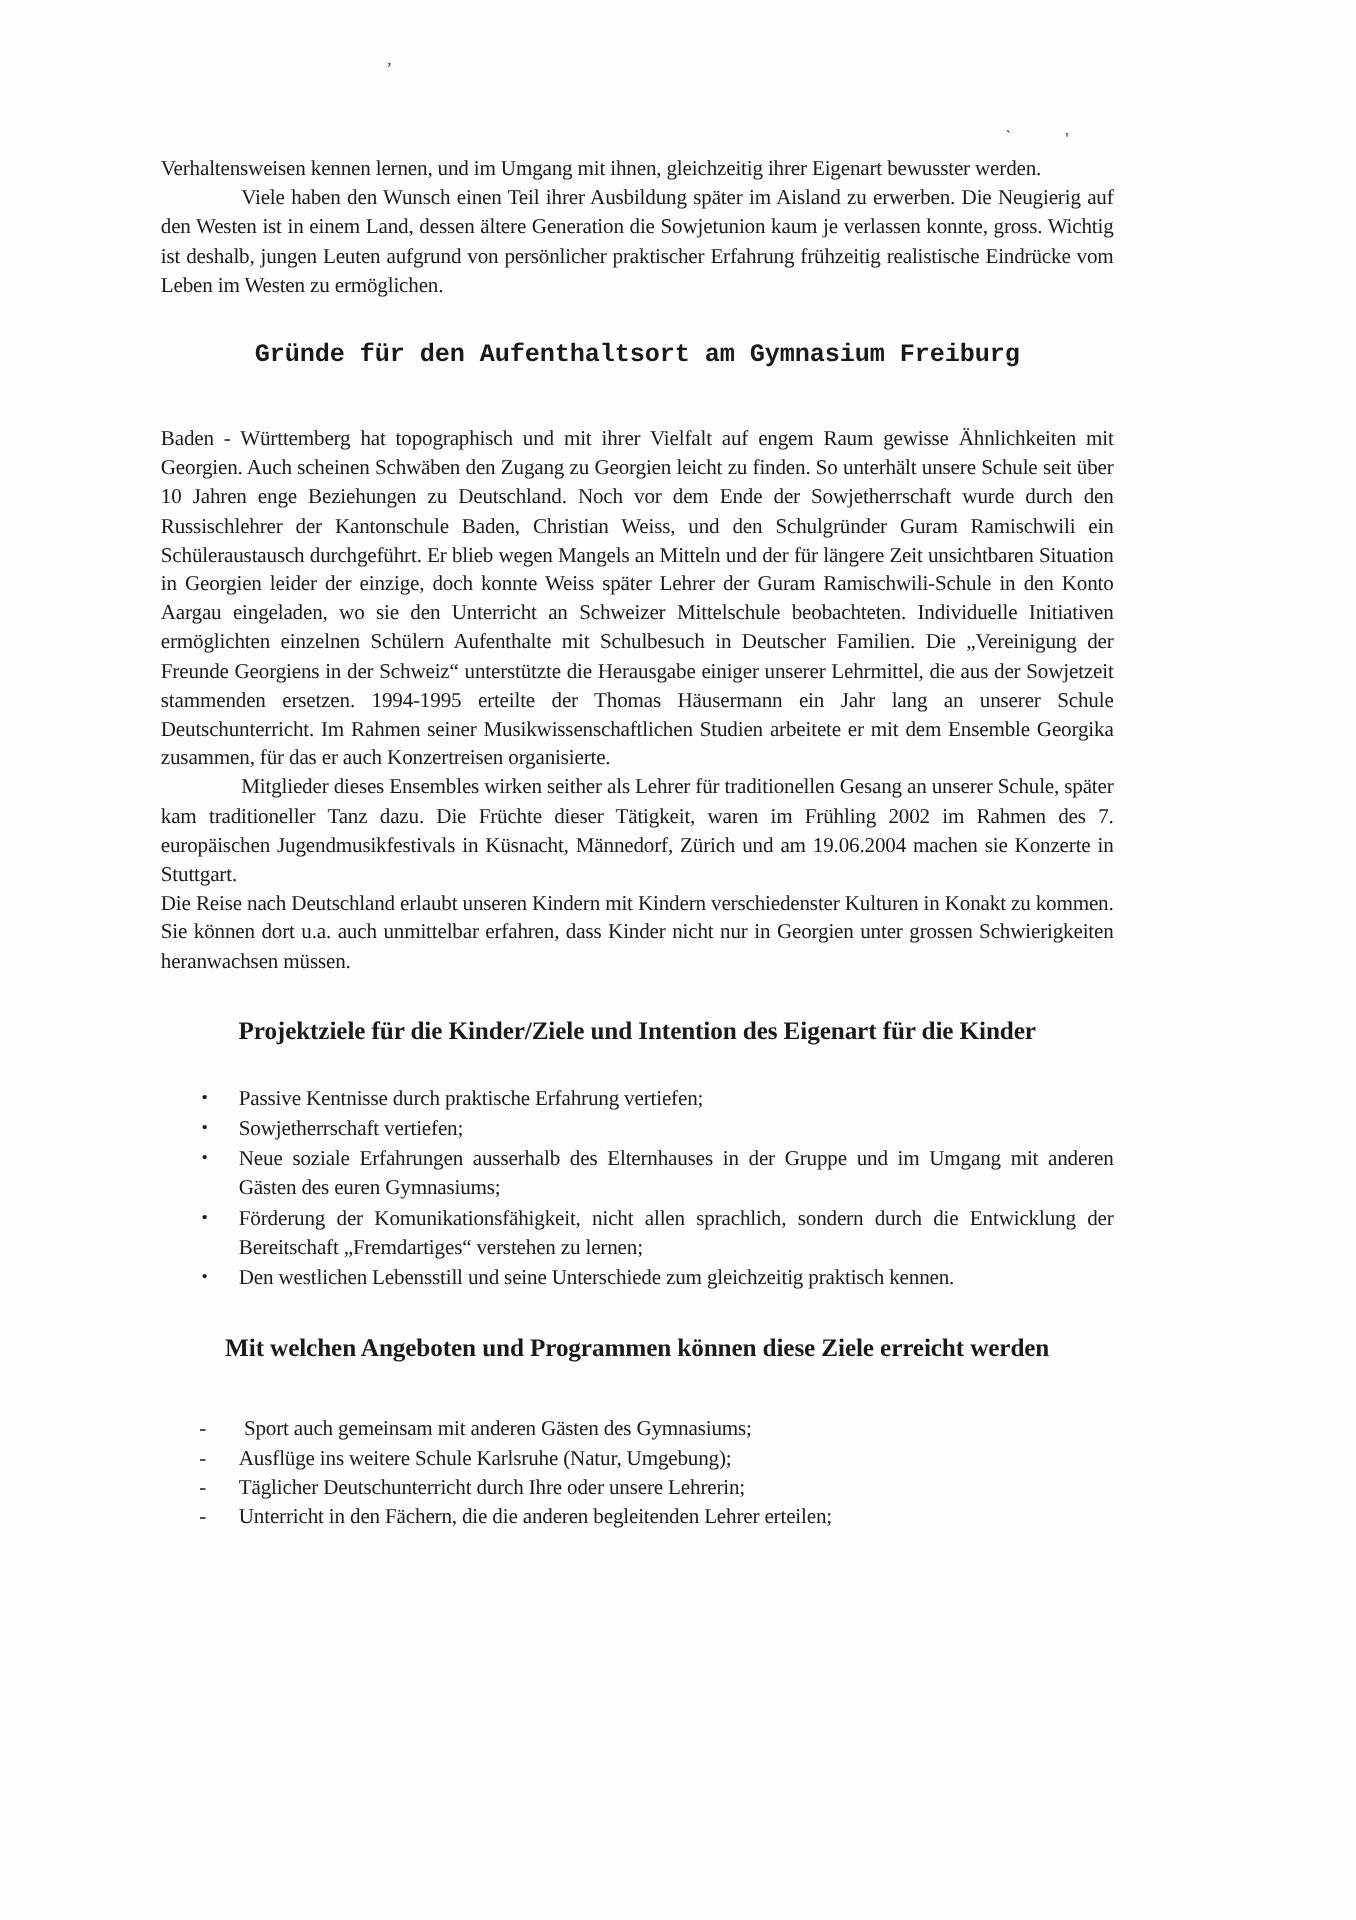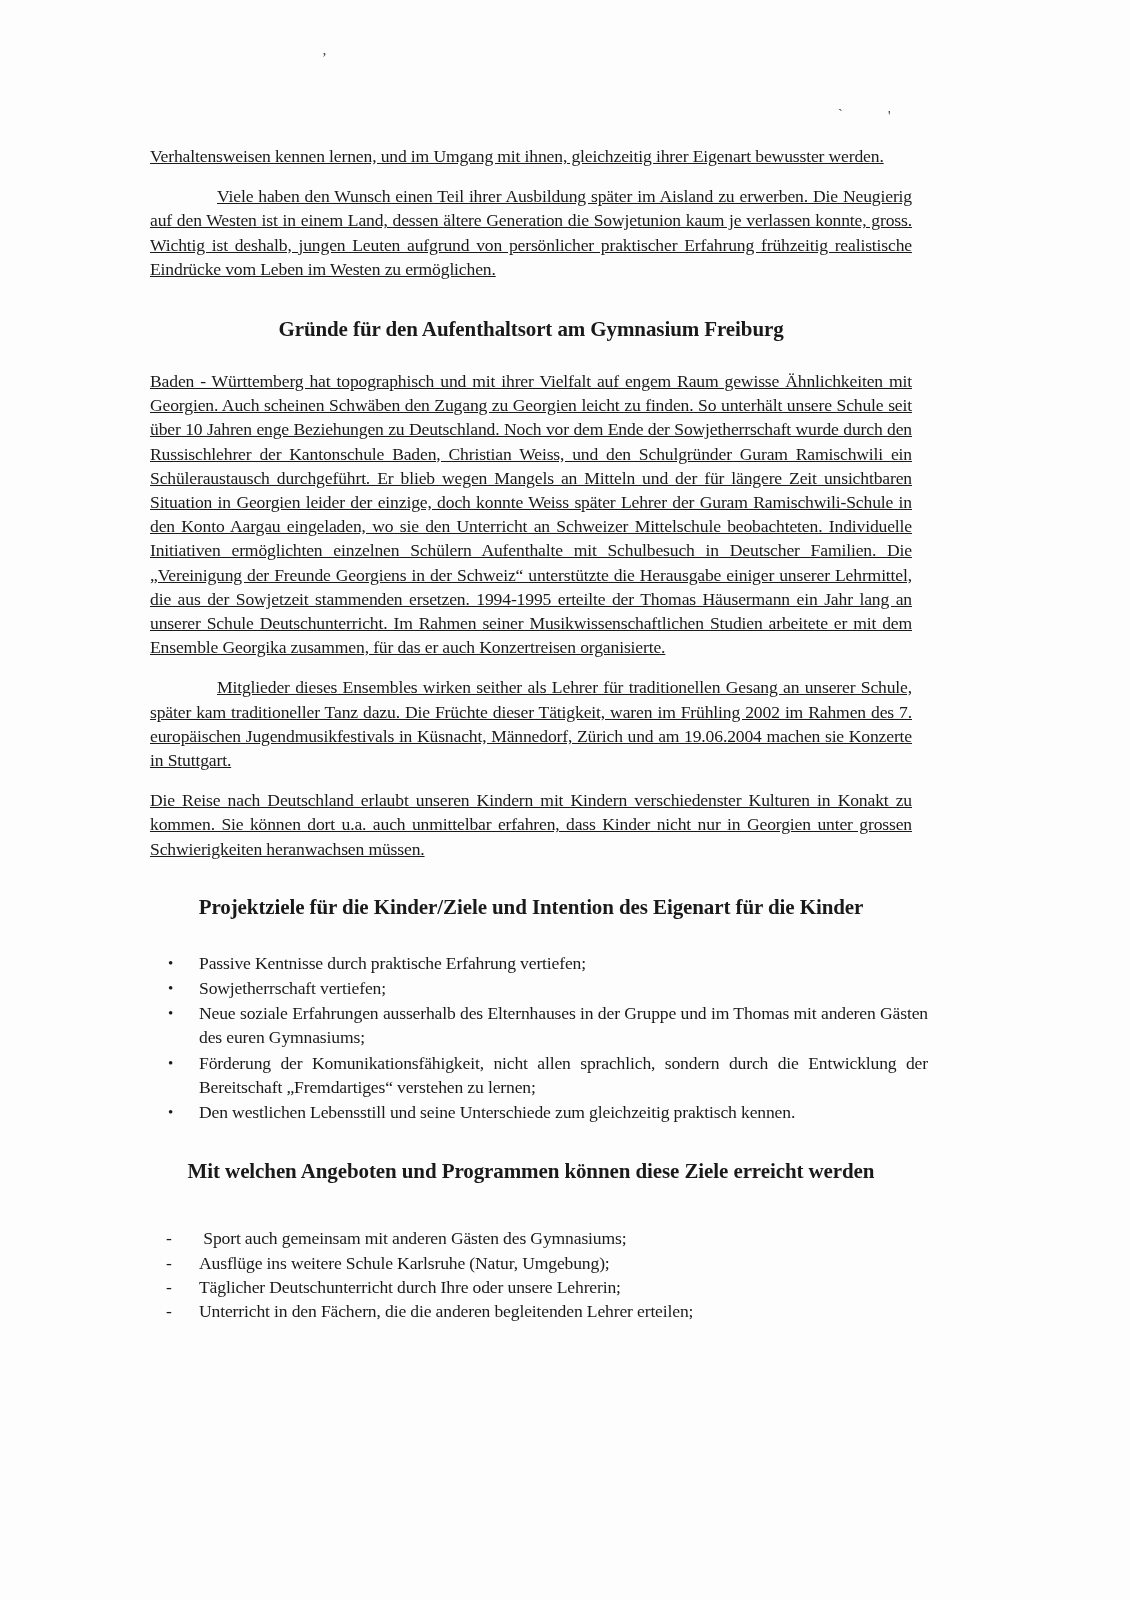--- a/index.html
+++ b/index.html
@@ -25,35 +25,34 @@
     .content {
       position: absolute;
       left: 134px;
       top: 128px;
       width: 794px;
       font-size: 17.6px;
       line-height: 24.2px;
       letter-spacing: -0.15px;
     }
     p {
-      margin: 16px;
+      margin: 0;
       text-align: justify;
-      text-decoration: underline;
     }
     .indent { text-indent: 67px; }
     h2 {
       font-family: "Liberation Serif", "DejaVu Serif", serif;
       font-weight: bold;
       font-size: 21px;
       line-height: 28px;
       text-align: center;
       margin: 0;
       letter-spacing: -0.1px;
     }
-    .h-first { margin-top: 34px; margin-bottom: 26px; }
+    .h-first { margin-top: 34px; margin-bottom: 42px; font-family: Liberation Mono, monospace; }
     .h-second { margin-top: 32px; margin-bottom: 30px; }
     .h-third { margin-top: 33px; margin-bottom: 41px; }
     ul.bullets {
       list-style: none;
       margin: 0;
       padding: 0;
     }
     ul.bullets li {
       position: relative;
       padding-left: 65px;
@@ -103,21 +102,21 @@
 
     <h2 class="h-first">Gründe für den Aufenthaltsort am  Gymnasium Freiburg</h2>
     <p>Baden - Württemberg  hat topographisch und mit ihrer Vielfalt auf engem Raum gewisse Ähnlichkeiten mit Georgien. Auch scheinen Schwäben den Zugang zu Georgien leicht zu finden. So unterhält unsere Schule seit über 10 Jahren enge Beziehungen zu Deutschland. Noch vor dem Ende der Sowjetherrschaft wurde durch den Russischlehrer der Kantonschule Baden, Christian Weiss, und den Schulgründer Guram Ramischwili ein Schüleraustausch durchgeführt. Er blieb wegen Mangels an Mitteln und der für längere Zeit unsichtbaren Situation in Georgien leider der einzige, doch konnte Weiss später Lehrer der Guram Ramischwili-Schule in den Konto Aargau eingeladen, wo sie den Unterricht an Schweizer Mittelschule beobachteten. Individuelle Initiativen ermöglichten einzelnen Schülern Aufenthalte mit Schulbesuch in Deutscher Familien. Die „Vereinigung der Freunde Georgiens in der Schweiz“ unterstützte die Herausgabe einiger unserer Lehrmittel, die aus der Sowjetzeit stammenden ersetzen. 1994-1995 erteilte der Thomas Häusermann ein Jahr lang an unserer Schule Deutschunterricht. Im Rahmen seiner Musikwissenschaftlichen Studien arbeitete er mit dem Ensemble Georgika zusammen, für das er auch Konzertreisen organisierte.</p>
     <p class="indent">Mitglieder dieses Ensembles wirken seither als Lehrer für traditionellen Gesang an unserer Schule, später kam traditioneller Tanz dazu. Die Früchte dieser Tätigkeit, waren im Frühling 2002 im Rahmen des 7. europäischen Jugendmusikfestivals  in Küsnacht, Männedorf, Zürich und am 19.06.2004 machen sie Konzerte in Stuttgart.</p>
     <p>Die Reise nach Deutschland erlaubt unseren Kindern mit Kindern verschiedenster Kulturen in Konakt zu kommen. Sie können dort u.a. auch unmittelbar erfahren, dass Kinder nicht nur in Georgien unter grossen Schwierigkeiten heranwachsen müssen.</p>
 
     <h2 class="h-second">Projektziele für die Kinder/Ziele und Intention des Eigenart für die Kinder</h2>
     <ul class="bullets">
       <li><span class="marker">•</span><span>Passive Kentnisse durch praktische Erfahrung vertiefen;</span></li>
       <li><span class="marker">•</span><span>Sowjetherrschaft vertiefen;</span></li>
-      <li><span class="marker">•</span><span>Neue soziale Erfahrungen ausserhalb des Elternhauses in der Gruppe und im Thomas mit anderen Gästen des euren Gymnasiums;</span></li>
+      <li><span class="marker">•</span><span>Neue soziale Erfahrungen ausserhalb des Elternhauses in der Gruppe und im Umgang mit anderen Gästen des euren Gymnasiums;</span></li>
       <li><span class="marker">•</span><span>Förderung der Komunikationsfähigkeit, nicht allen sprachlich, sondern durch die Entwicklung der Bereitschaft „Fremdartiges“ verstehen zu lernen;</span></li>
       <li><span class="marker">•</span><span>Den westlichen Lebensstill und seine Unterschiede zum gleichzeitig praktisch kennen.</span></li>
     </ul>
 
     <h2 class="h-third" style="padding: 0 30px;">Mit welchen Angeboten und Programmen können diese Ziele erreicht werden</h2>
     <ul class="dashes">
       <li><span class="marker">-</span><span style="white-space: pre;"> Sport auch gemeinsam mit anderen Gästen des Gymnasiums;</span></li>
       <li><span class="marker">-</span><span>Ausflüge ins weitere Schule Karlsruhe (Natur, Umgebung);</span></li>
       <li><span class="marker">-</span><span>Täglicher Deutschunterricht durch Ihre oder unsere Lehrerin;</span></li>
       <li><span class="marker">-</span><span>Unterricht in den Fächern, die die anderen begleitenden Lehrer erteilen;</span></li>

